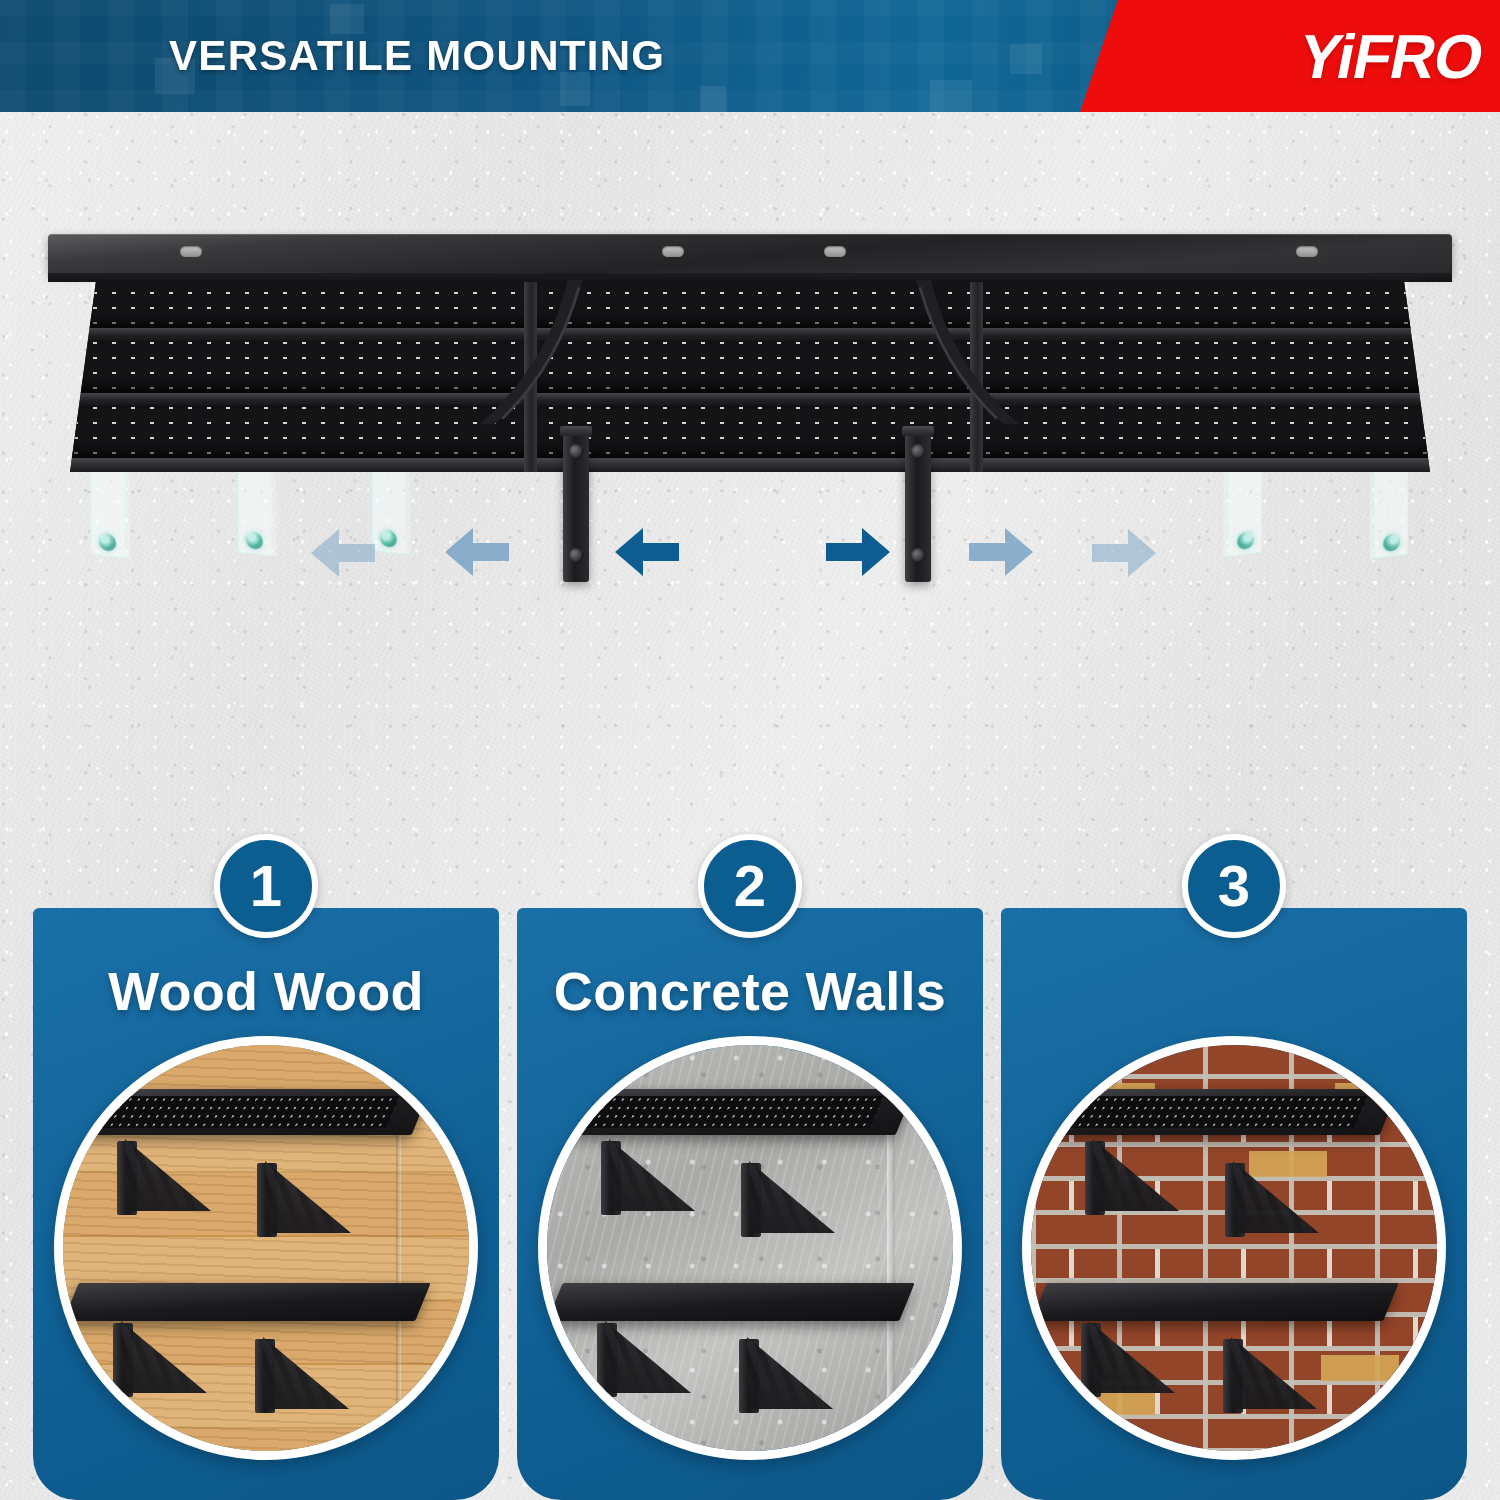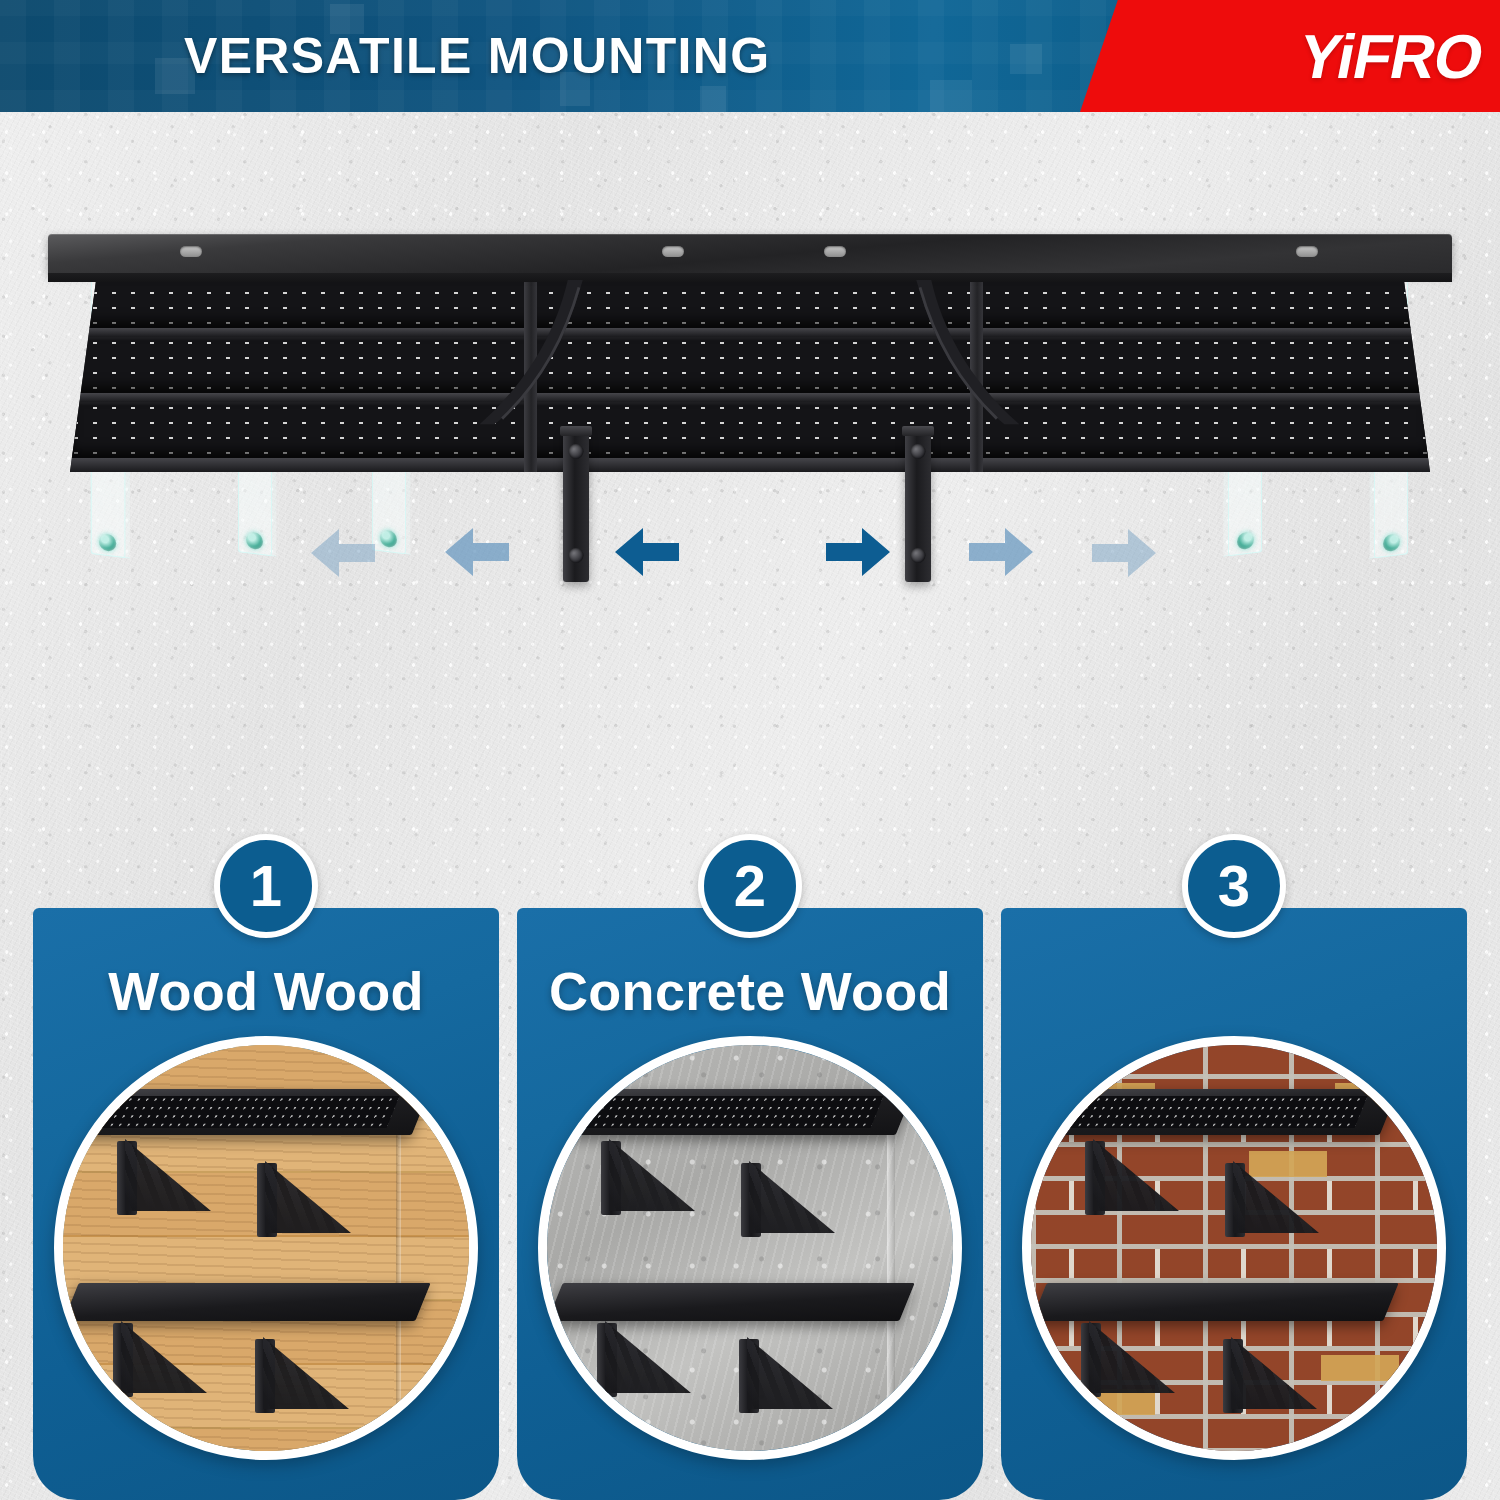--- a/index.html
+++ b/index.html
@@ -46,22 +46,22 @@
       repeating-linear-gradient(90deg, rgba(255,255,255,.055) 0 26px, transparent 26px 54px),
       repeating-linear-gradient(0deg, rgba(255,255,255,.045) 0 22px, transparent 22px 48px);
   }
   .hdr-sq { position:absolute; background:rgba(255,255,255,.075); }
   .hdr-red {
     position:absolute; top:0; right:0; height:112px; width:420px;
     background:#ee0c0c;
     clip-path: polygon(9% 0, 100% 0, 100% 100%, 0 100%);
   }
   .hdr-title {
-    position:absolute; left:184px; top:50%; transform:translateY(-50%);
-    color:#ffffff; font-size:50px; font-weight:bold; letter-spacing:1.3px;
+    position:absolute; left:169px; top:50%; transform:translateY(-50%);
+    color:#ffffff; font-size:42px; font-weight:bold; letter-spacing:1.3px;
     white-space:nowrap;
     text-shadow:0 2px 5px rgba(0,0,0,.38);
     font-family:"Liberation Sans", sans-serif;
   }
   .hdr-logo {
     position:absolute; right:18px; top:50%; transform:translateY(-50%) skewX(-11deg);
     color:#ffffff; font-size:62px; font-weight:bold; letter-spacing:-1px;
     white-space:nowrap; font-family:"Liberation Sans", sans-serif;
     text-shadow:0 2px 4px rgba(0,0,0,.18);
   }
@@ -438,21 +438,21 @@
           <div class="ms-web" style="left:200px;top:292px;"></div>
         </div>
       </div>
     </div>
 
     <div class="card" style="left:517px;">
       <div class="card-panel"></div>
       <div class="badge">
         <span>2</span>
       </div>
-      <div class="card-title">Concrete Wood</div>
+      <div class="card-title">Concrete Walls</div>
       <div class="photo">
         <div class="photo-inner">
           <div class="wall-concrete"></div>
           <div class="mini-shelf" style="left:14px;top:44px;width:344px;height:50px;">
             <div class="ms-top">
               <div class="ms-perf"></div>
             </div>
           </div>
           <div class="ms-brk" style="left:54px;top:96px;"></div>
           <div class="ms-web" style="left:62px;top:94px;"></div>

